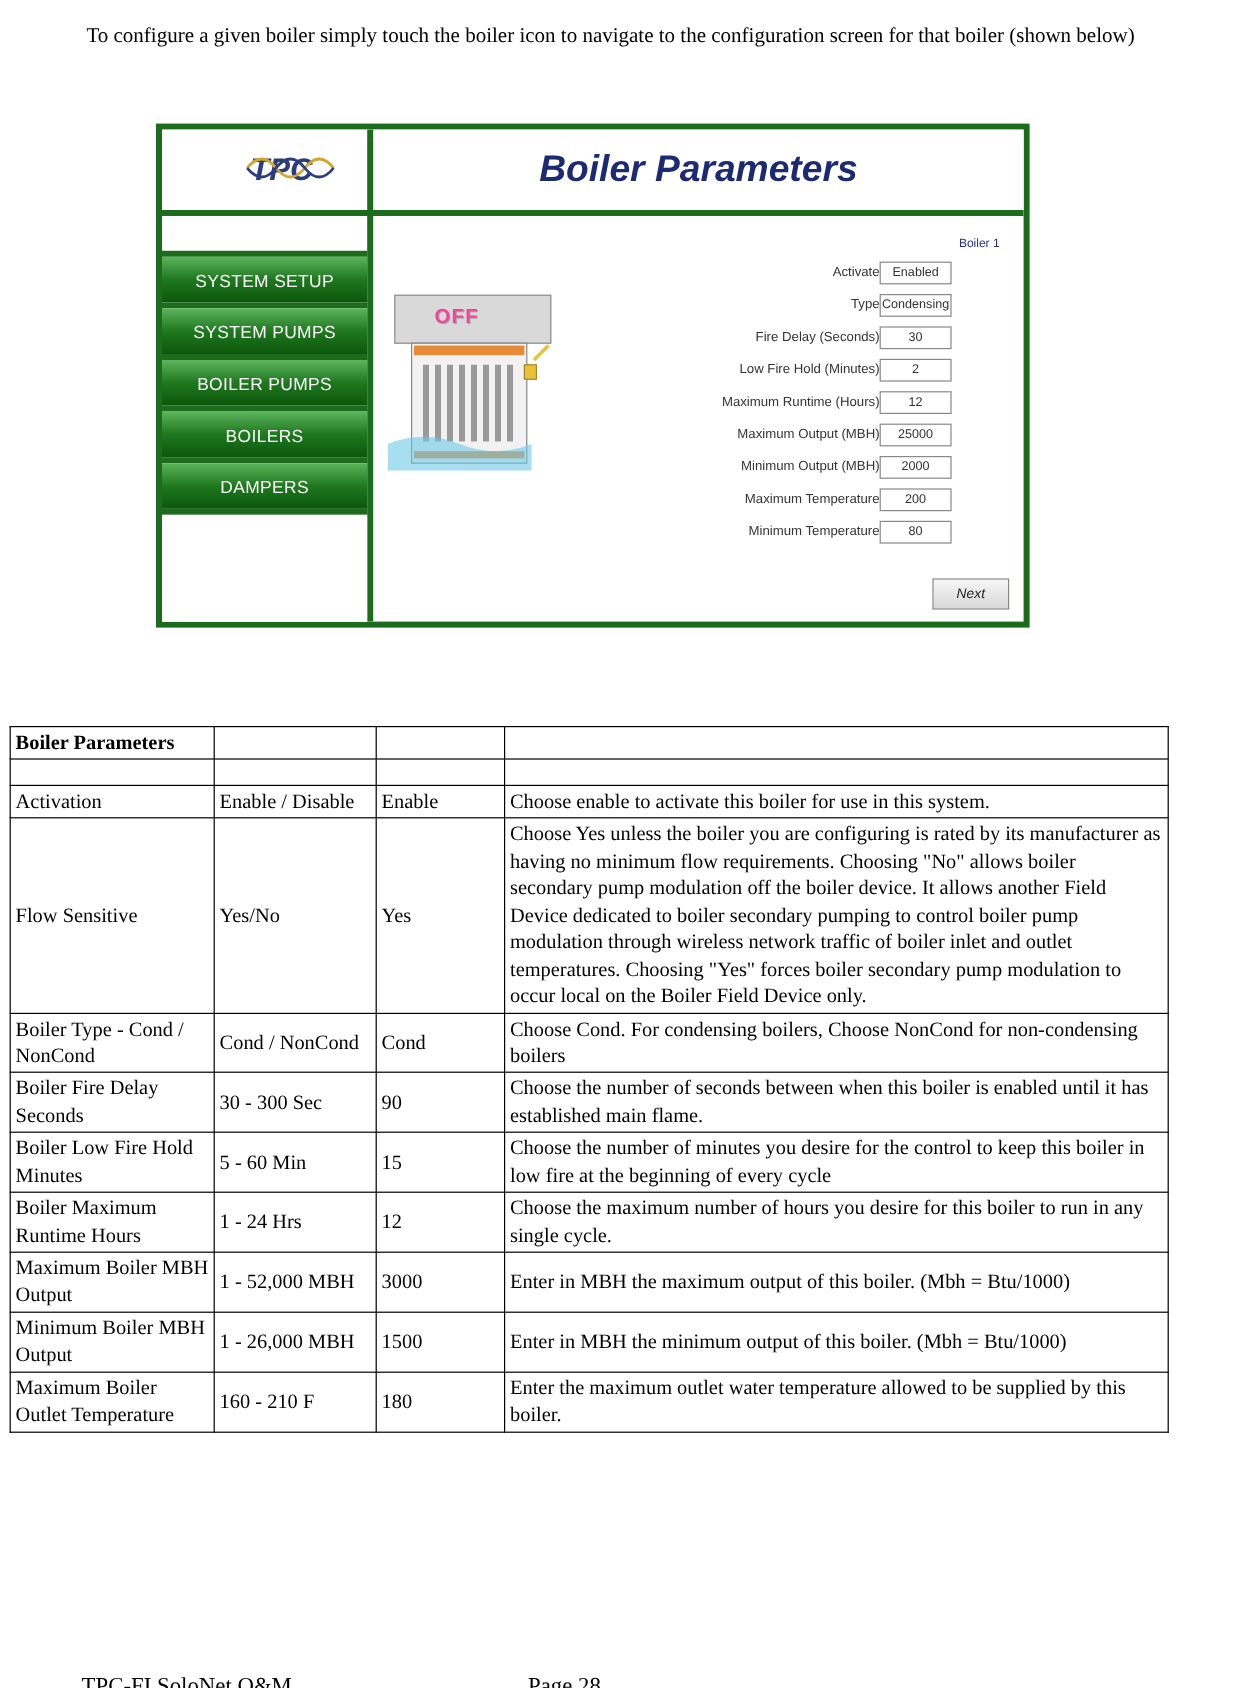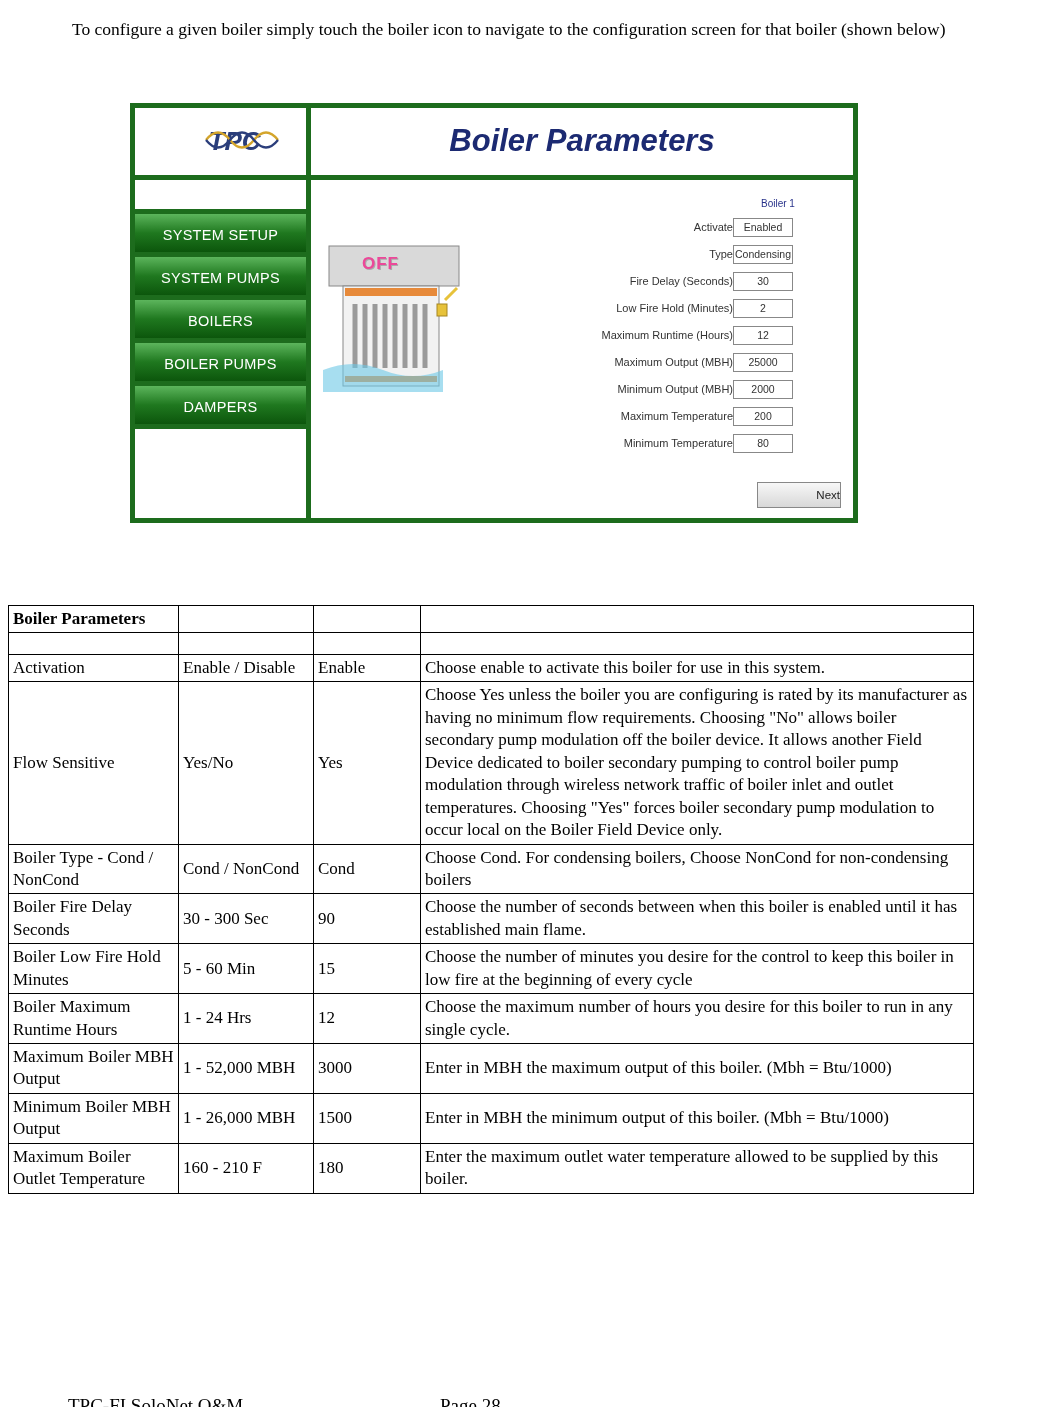--- a/index.html
+++ b/index.html
@@ -114,21 +114,21 @@
   }
   .param-grid {
     position: absolute;
     left: 250px; top: 18px;
     width: 272px;
   }
   .param-col-head {
     position: absolute;
     right: 0; top: 0;
     width: 72px;
-    text-align: left;
+    text-align: right;
     font-size: 10px;
     color: #28328a;
   }
   .param-row {
     display: flex;
     align-items: center;
     height: 27px;
   }
   .param-label {
     width: 172px;
@@ -144,29 +144,30 @@
     font-size: 10.5px;
     color: #333;
     height: 19px;
     line-height: 17px;
   }
   .rows-wrap { margin-top: 16px; }
   .next-btn {
     position: absolute;
     right: 12px;
     bottom: 10px;
-    width: 84px;
+    width: 64px;
     height: 26px;
     border: 1px solid #888;
     background: linear-gradient(#f7f7f7, #d8d8d8);
     font-family: Tahoma, Arial, sans-serif;
     font-size: 11.5px;
-    text-align: right;
+    text-align: center;
     line-height: 24px;
     color: #222;
+    font-style: italic;
   }
 
   
   table.spec {
     margin-top: 82px;
     width: 966px;
     border-collapse: collapse;
     margin-left: -60px;
     font-size: 17px;
   }
@@ -215,22 +216,22 @@
         </div>
         <div class="hmi-title-cell">
           <span class="hmi-title">Boiler Parameters</span>
         </div>
       </div>
       <div class="hmi-body">
         <div class="hmi-nav">
           <div class="hmi-nav-spacer-top"></div>
           <div class="hmi-nav-item">SYSTEM SETUP</div>
           <div class="hmi-nav-item">SYSTEM PUMPS</div>
+          <div class="hmi-nav-item">BOILER PUMPS</div>
           <div class="hmi-nav-item">BOILERS</div>
-          <div class="hmi-nav-item">BOILER PUMPS</div>
           <div class="hmi-nav-item">DAMPERS</div>
           <div class="hmi-nav-fill"></div>
         </div>
         <div class="hmi-main">
           <div class="boiler-fig">
             <svg width="150" height="160" viewBox="0 0 150 160">
               <rect x="6" y="6" width="130" height="40" fill="#d9d9d9" stroke="#888"></rect>
               <rect x="20" y="46" width="96" height="100" fill="#f2f2f2" stroke="#888"></rect>
               <rect x="22" y="48" width="92" height="8" fill="#e78a3a"></rect>
               <rect x="22" y="136" width="92" height="6" fill="#e78a3a"></rect>

